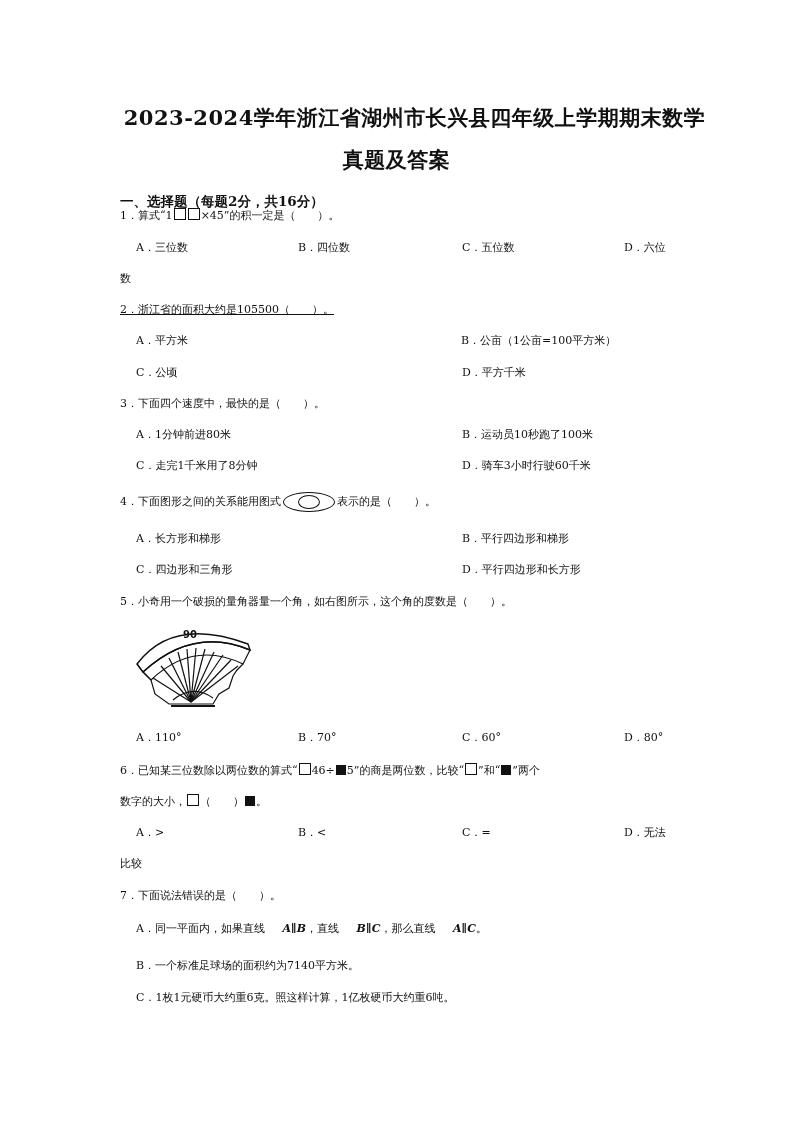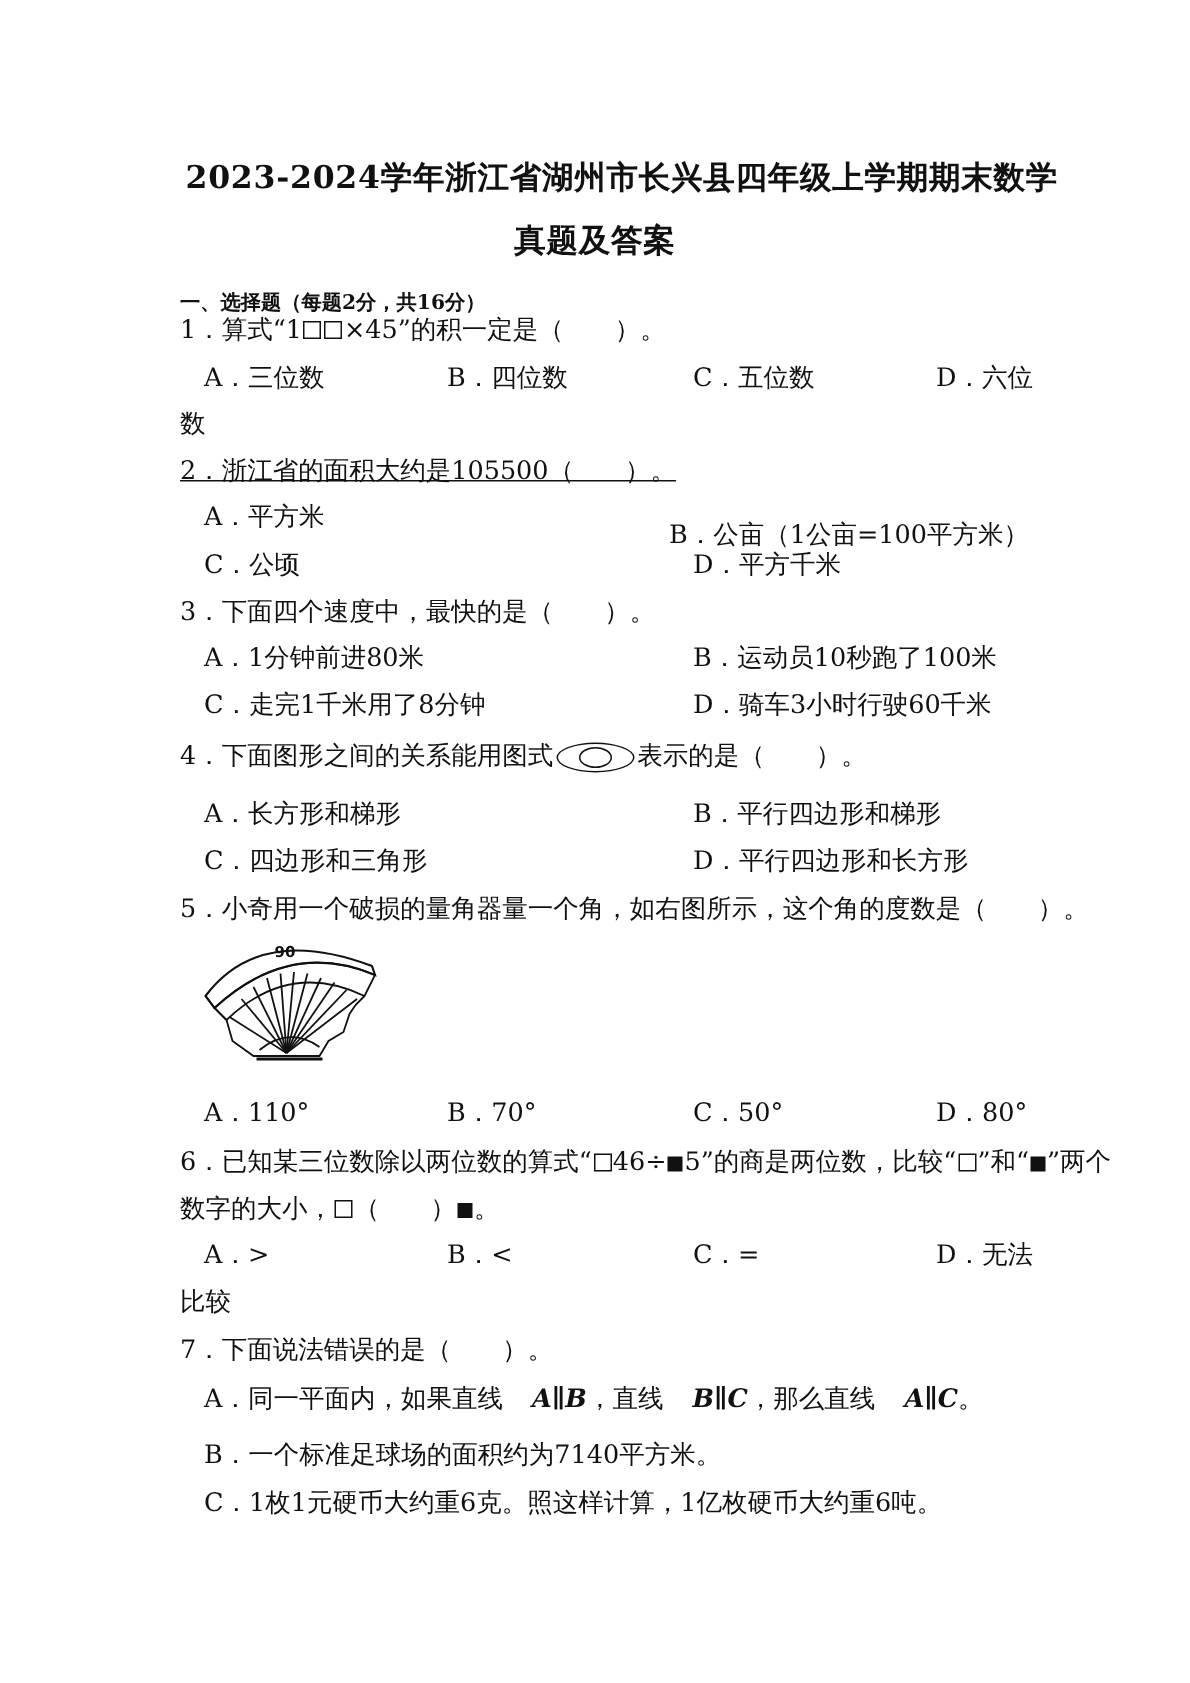--- a/index.html
+++ b/index.html
@@ -3,21 +3,21 @@
 <meta charset="utf-8">
 <style>
   html, body { margin: 0; padding: 0; background: #ffffff; }
   body { width: 793px; height: 1122px; position: relative; overflow: hidden;
          font-family: "DejaVu Serif", "Liberation Serif", serif; color: #111; }
   .title { position: absolute; left: 0; width: 793px; text-align: center;
            font-family: "DejaVu Serif", serif; font-weight: bold; font-size: 21px; letter-spacing: 0.5px; }
   .t1 { top: 104px; padding-left: 18px; }
   .t2 { top: 146px; }
   .section { position: absolute; left: 120px; top: 193px; font-size: 13.5px; font-weight: bold; }
-  .line { position: absolute; font-size: 17px; white-space: nowrap; }
+  .line { position: absolute; font-size: 11px; white-space: nowrap; }
   .q { left: 120px; }
   .ellipse-fig { display: inline-block; position: relative; width: 52px; height: 20px; vertical-align: middle; margin: 0 2px; }
   .ellipse-fig .outer { position: absolute; left: 0; top: 0; width: 50px; height: 18px; border: 1.6px solid #111; border-radius: 50%; }
   .ellipse-fig .inner { position: absolute; left: 15px; top: 3px; width: 20px; height: 12px; border: 1.3px solid #111; border-radius: 50%; }
   .protractor { position: absolute; left: 133px; top: 622px; width: 125px; height: 88px; }
   .math { font-family: "DejaVu Serif", serif; font-style: italic; font-weight: bold; }
   .sq { display:inline-block; width: 10px; height: 10px; border: 1px solid #111; vertical-align: -1px; margin: 0 1px; }
   .bsq { display:inline-block; width: 10px; height: 10px; background: #111; vertical-align: -1px; margin: 0 1px; }
 </style>
 </head>
@@ -31,21 +31,21 @@
   <span>1．算式“1</span><span class="sq"></span><span class="sq"></span><span>×45”的积一定是（　　）。</span>
 </div>
 <div class="line" style="top:240px;left:136px;">A．三位数</div>
 <div class="line" style="top:240px;left:298px;">B．四位数</div>
 <div class="line" style="top:240px;left:462px;">C．五位数</div>
 <div class="line" style="top:240px;left:624px;">D．六位</div>
 <div class="line" style="top:271px;left:120px;">数</div>
 
 <div class="line q" style="top:302px;text-decoration:underline;">2．浙江省的面积大约是105500（　　）。</div>
 <div class="line" style="top:333px;left:136px;">A．平方米</div>
-<div class="line" style="top:333px;left:446px;margin-top:12px;">B．公亩（1公亩=100平方米）</div>
+<div class="line" style="top:333px;left:461px;">B．公亩（1公亩=100平方米）</div>
 <div class="line" style="top:365px;left:136px;">C．公顷</div>
 <div class="line" style="top:365px;left:462px;">D．平方千米</div>
 
 <div class="line q" style="top:396px;">3．下面四个速度中，最快的是（　　）。</div>
 <div class="line" style="top:427px;left:136px;">A．1分钟前进80米</div>
 <div class="line" style="top:427px;left:462px;">B．运动员10秒跑了100米</div>
 <div class="line" style="top:458px;left:136px;">C．走完1千米用了8分钟</div>
 <div class="line" style="top:458px;left:462px;">D．骑车3小时行驶60千米</div>
 
 <div class="line q" style="top:492px;">
@@ -73,21 +73,21 @@
     <line x1="81" y1="30" x2="58" y2="80"></line>
     <line x1="90" y1="33" x2="58" y2="80"></line>
     <line x1="98" y1="38" x2="58" y2="80"></line>
     <line x1="105" y1="44" x2="58" y2="80"></line>
     <path d="M38,84 L82,84" stroke-width="2"></path>
   </g>
   <text x="50" y="16" font-size="10" font-weight="bold" fill="#111" font-family="DejaVu Sans, sans-serif">90</text>
 </svg>
 <div class="line" style="top:730px;left:136px;">A．110°</div>
 <div class="line" style="top:730px;left:298px;">B．70°</div>
-<div class="line" style="top:730px;left:462px;">C．50°</div>
+<div class="line" style="top:730px;left:462px;">C．60°</div>
 <div class="line" style="top:730px;left:624px;">D．80°</div>
 
 <div class="line q" style="top:763px;">
   <span>6．已知某三位数除以两位数的算式“</span><span class="sq"></span><span>46÷</span><span class="bsq"></span><span>5”的商是两位数，比较“</span><span class="sq"></span><span>”和“</span><span class="bsq"></span><span>”两个</span>
 </div>
 <div class="line q" style="top:794px;">
   <span>数字的大小，</span><span class="sq"></span><span>（　　）</span><span class="bsq"></span><span>。</span>
 </div>
 <div class="line" style="top:825px;left:136px;">A．&gt;</div>
 <div class="line" style="top:825px;left:298px;">B．&lt;</div>

